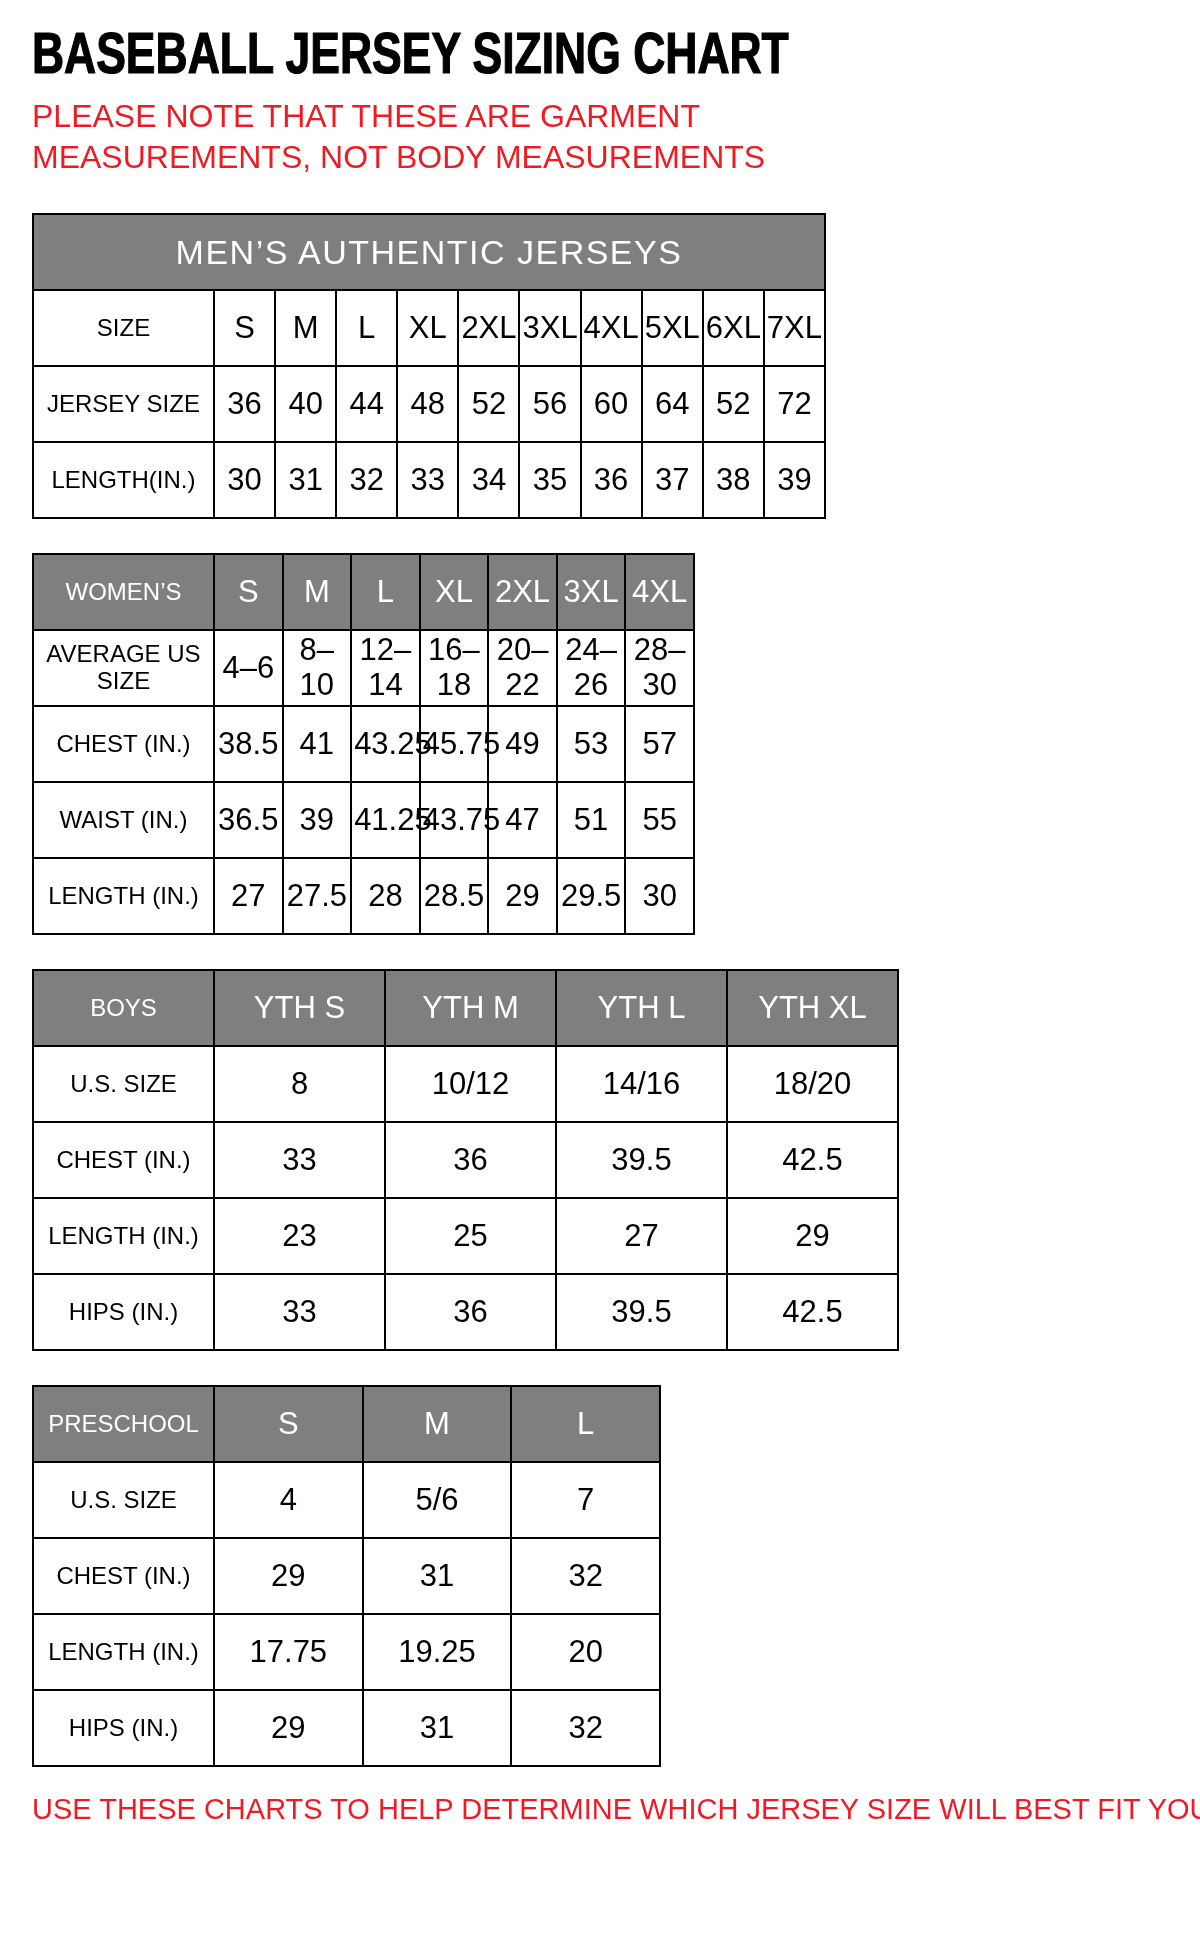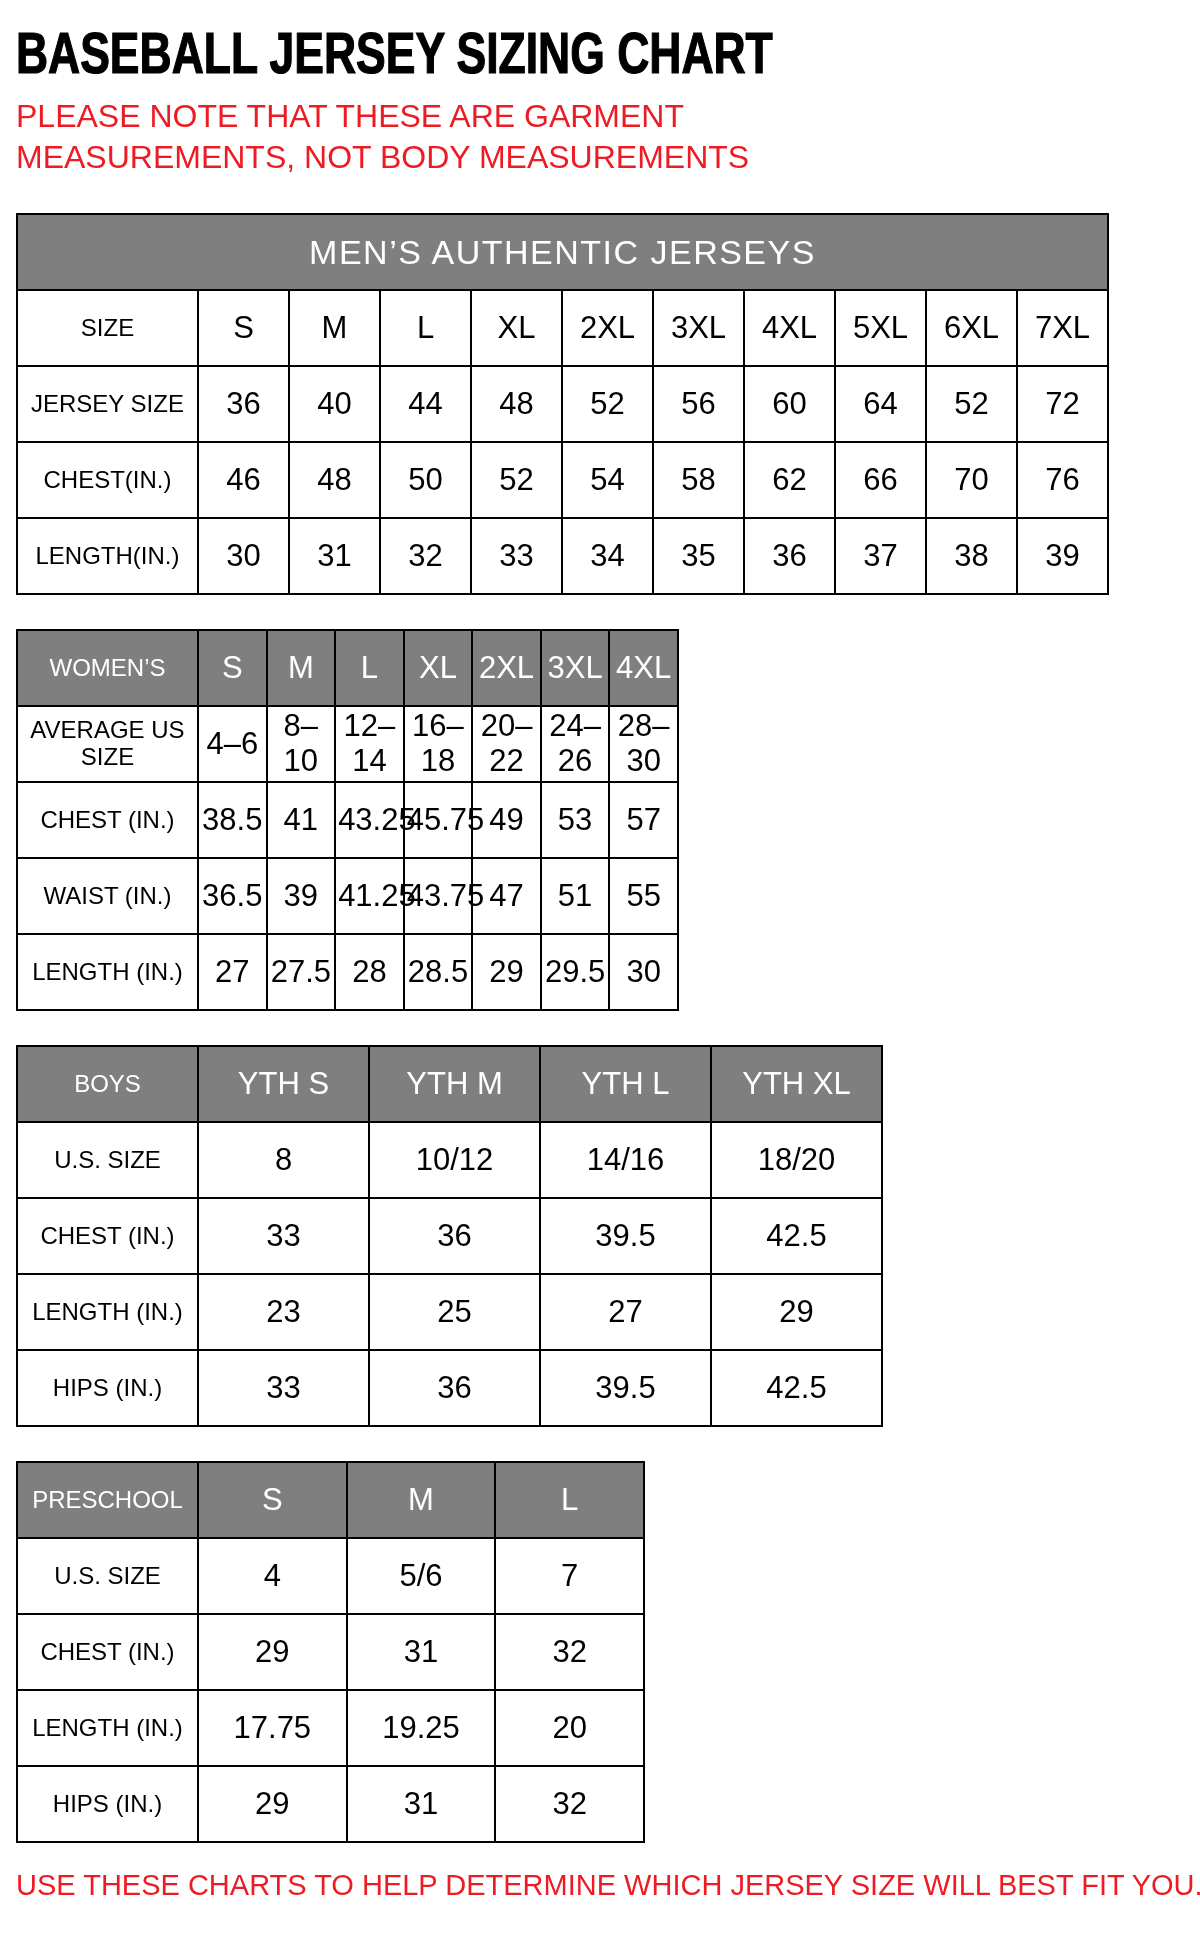--- a/index.html
+++ b/index.html
@@ -5,21 +5,21 @@
   html, body {
     margin: 0;
     padding: 0;
     background: #ffffff;
     font-family: "Liberation Sans", sans-serif;
     color: #000;
   }
   .page {
     width: 1200px;
     box-sizing: border-box;
-    padding: 24px 36px 40px 16px;
+    padding: 24px 36px 40px 32px;
   }
   h1.title {
     margin: 0 0 12px 0;
     line-height: 1.05;
     white-space: nowrap;
   }
   h1.title span {
     display: inline-block;
     font-size: 57px;
     font-weight: 900;
@@ -58,21 +58,21 @@
   td.title-band {
     font-size: 34px;
     letter-spacing: 1.5px;
     height: 82px;
     border-color: #7f7f7f;
     border-bottom-color: #000;
   }
   td.label-cell {
     font-size: 24px;
   }
-  table.mens      { width: 1093px; }
+  table.mens      { width: 794px; }
   table.womens    { width: 663px; }
   table.boys      { width: 867px; }
   table.preschool { width: 629px; }
   col.label-col   { width: 181px; }
   .footer {
     color: #ed1c24;
     font-size: 29px;
     margin: 26px 0 0 0;
     white-space: nowrap;
     font-weight: 400;
@@ -125,33 +125,20 @@
           <td class="value-cell">44</td>
           <td class="value-cell">48</td>
           <td class="value-cell">52</td>
           <td class="value-cell">56</td>
           <td class="value-cell">60</td>
           <td class="value-cell">64</td>
           <td class="value-cell">52</td>
           <td class="value-cell">72</td>
         </tr>
         <tr>
-          <td class="label-cell">CHEST(IN.)</td>
-          <td class="value-cell">46</td>
-          <td class="value-cell">48</td>
-          <td class="value-cell">50</td>
-          <td class="value-cell">52</td>
-          <td class="value-cell">54</td>
-          <td class="value-cell">58</td>
-          <td class="value-cell">62</td>
-          <td class="value-cell">66</td>
-          <td class="value-cell">70</td>
-          <td class="value-cell">76</td>
-        </tr>
-        <tr>
           <td class="label-cell">LENGTH(IN.)</td>
           <td class="value-cell">30</td>
           <td class="value-cell">31</td>
           <td class="value-cell">32</td>
           <td class="value-cell">33</td>
           <td class="value-cell">34</td>
           <td class="value-cell">35</td>
           <td class="value-cell">36</td>
           <td class="value-cell">37</td>
           <td class="value-cell">38</td>

